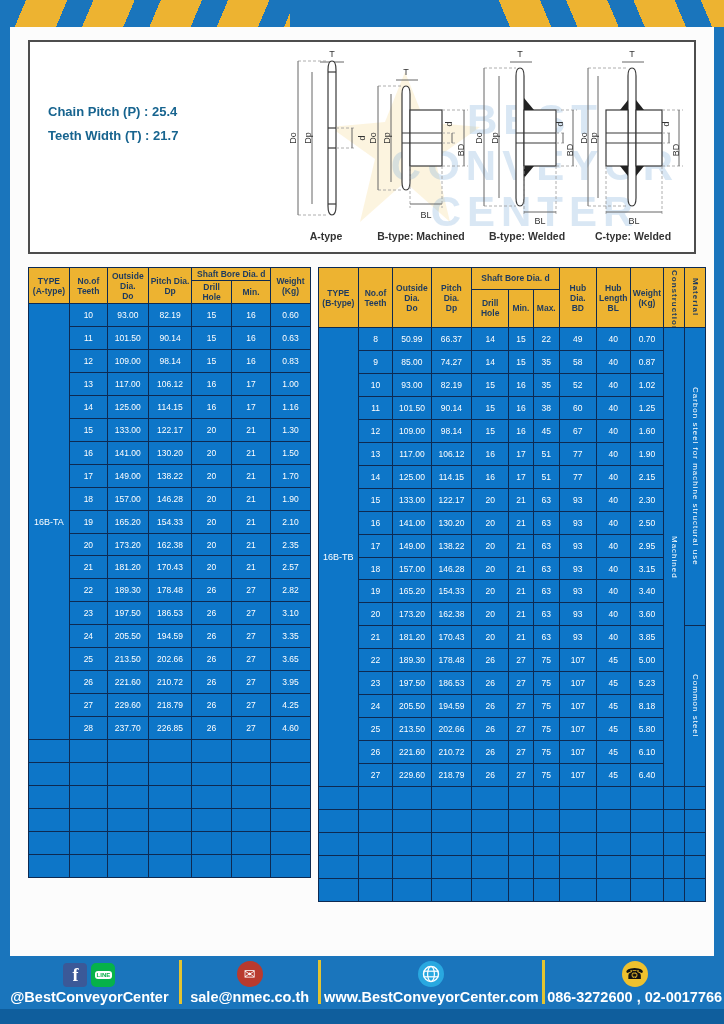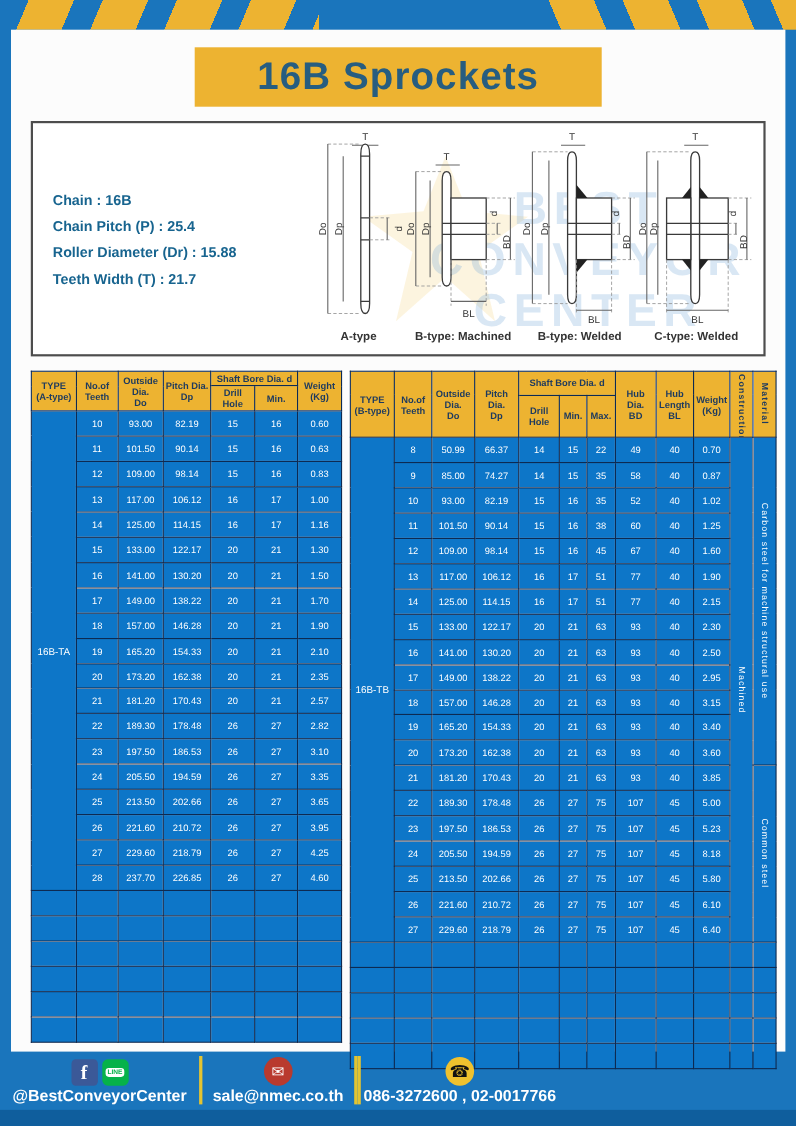--- a/index.html
+++ b/index.html
@@ -63,36 +63,33 @@
 </style>
 </head>
 <body>
 
 <div class="page">
   <div class="stripes-left"></div>
   <div class="stripes-right"></div>
 
   <div class="content">
 
-    <div class="title-banner">16B Sprockets</div>
 
     <div class="diagram-box">
       <svg class="watermark-star" width="150" height="160" viewBox="0 0 150 160">
         <polygon points="75,5 95,55 150,60 105,92 120,155 75,115 30,155 45,92 0,60 55,55" fill="#f2c24a" opacity="0.5"></polygon>
       </svg>
       <div class="watermark-text">
         <div>BEST</div>
         <div>CONVEYOR</div>
         <div>CENTER</div>
       </div>
 
       <div class="specs">
-        <div>Chain : 16B</div>
         <div>Chain Pitch (P) : 25.4</div>
-        <div>Roller Diameter (Dr) : 15.88</div>
         <div>Teeth Width (T) : 21.7</div>
       </div>
 
       <div class="figs">
 
         <div class="fig">
           <svg width="84" height="180" viewBox="0 0 84 180">
             <text class="dimtxt" x="48" y="9" text-anchor="middle">T</text>
             <line class="dline" x1="36" y1="14" x2="60" y2="14"></line>
             <path class="part" d="M44,22 Q44,13 48,13 Q52,13 52,22 L52,158 Q52,167 48,167 Q44,167 44,158 Z"></path>
@@ -810,20 +807,31 @@
           </div>
       </div>
       <div class="ftext">@BestConveyorCenter</div>
     </div>
     <div class="fsep"></div>
     <div class="fgroup fg2">
       <div class="icon-circle icon-mail">✉</div>
       <div class="ftext">sale@nmec.co.th</div>
     </div>
     <div class="fsep"></div>
+    <div class="fgroup fg3">
+      <div class="icon-circle icon-globe">
+        <svg width="18" height="18" viewBox="0 0 18 18">
+          <circle cx="9" cy="9" r="7.5" fill="none" stroke="#fff" stroke-width="1.4"></circle>
+          <ellipse cx="9" cy="9" rx="3.4" ry="7.5" fill="none" stroke="#fff" stroke-width="1.2"></ellipse>
+          <line x1="1.5" y1="6.2" x2="16.5" y2="6.2" stroke="#fff" stroke-width="1.2"></line>
+          <line x1="1.5" y1="11.8" x2="16.5" y2="11.8" stroke="#fff" stroke-width="1.2"></line>
+        </svg>
+      </div>
+      <div class="ftext">www.BestConveyorCenter.com</div>
+    </div>
     <div class="fsep"></div>
     <div class="fgroup fg4">
       <div class="icon-circle icon-phone">☎</div>
       <div class="ftext">086-3272600 , 02-0017766</div>
     </div>
   </div>
 
   <div class="bottom-strip"></div>
 </div>
 

